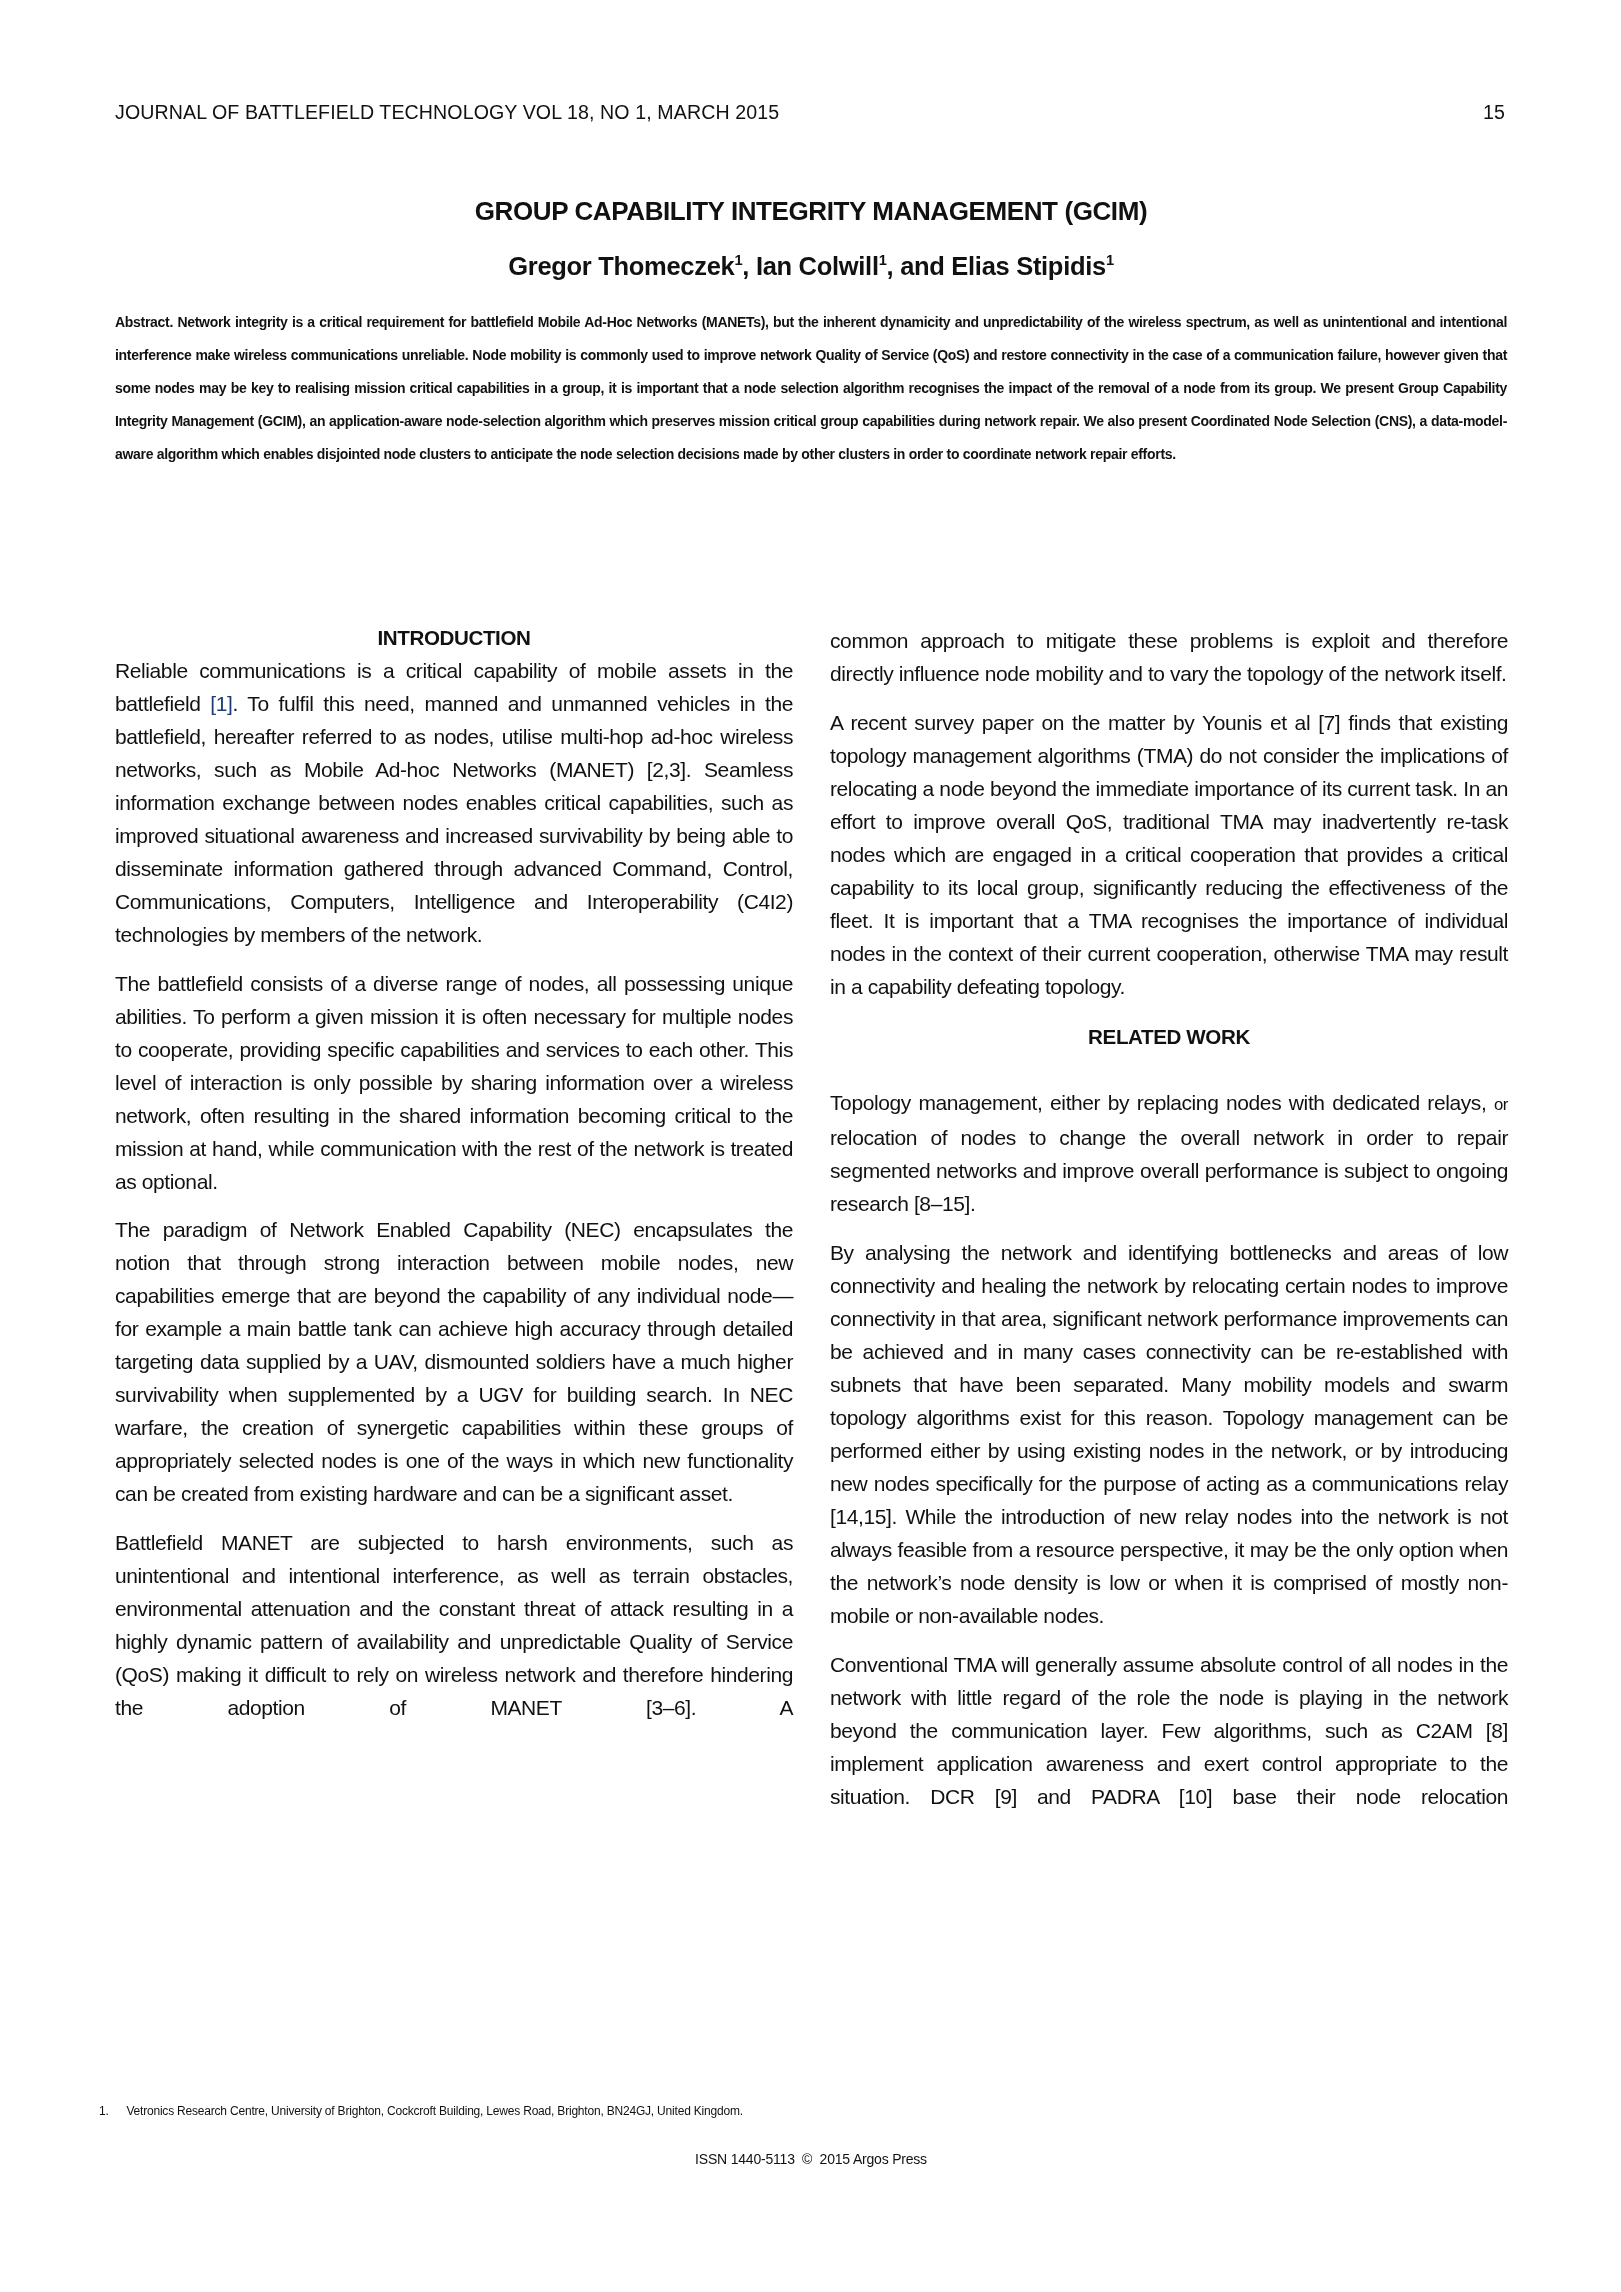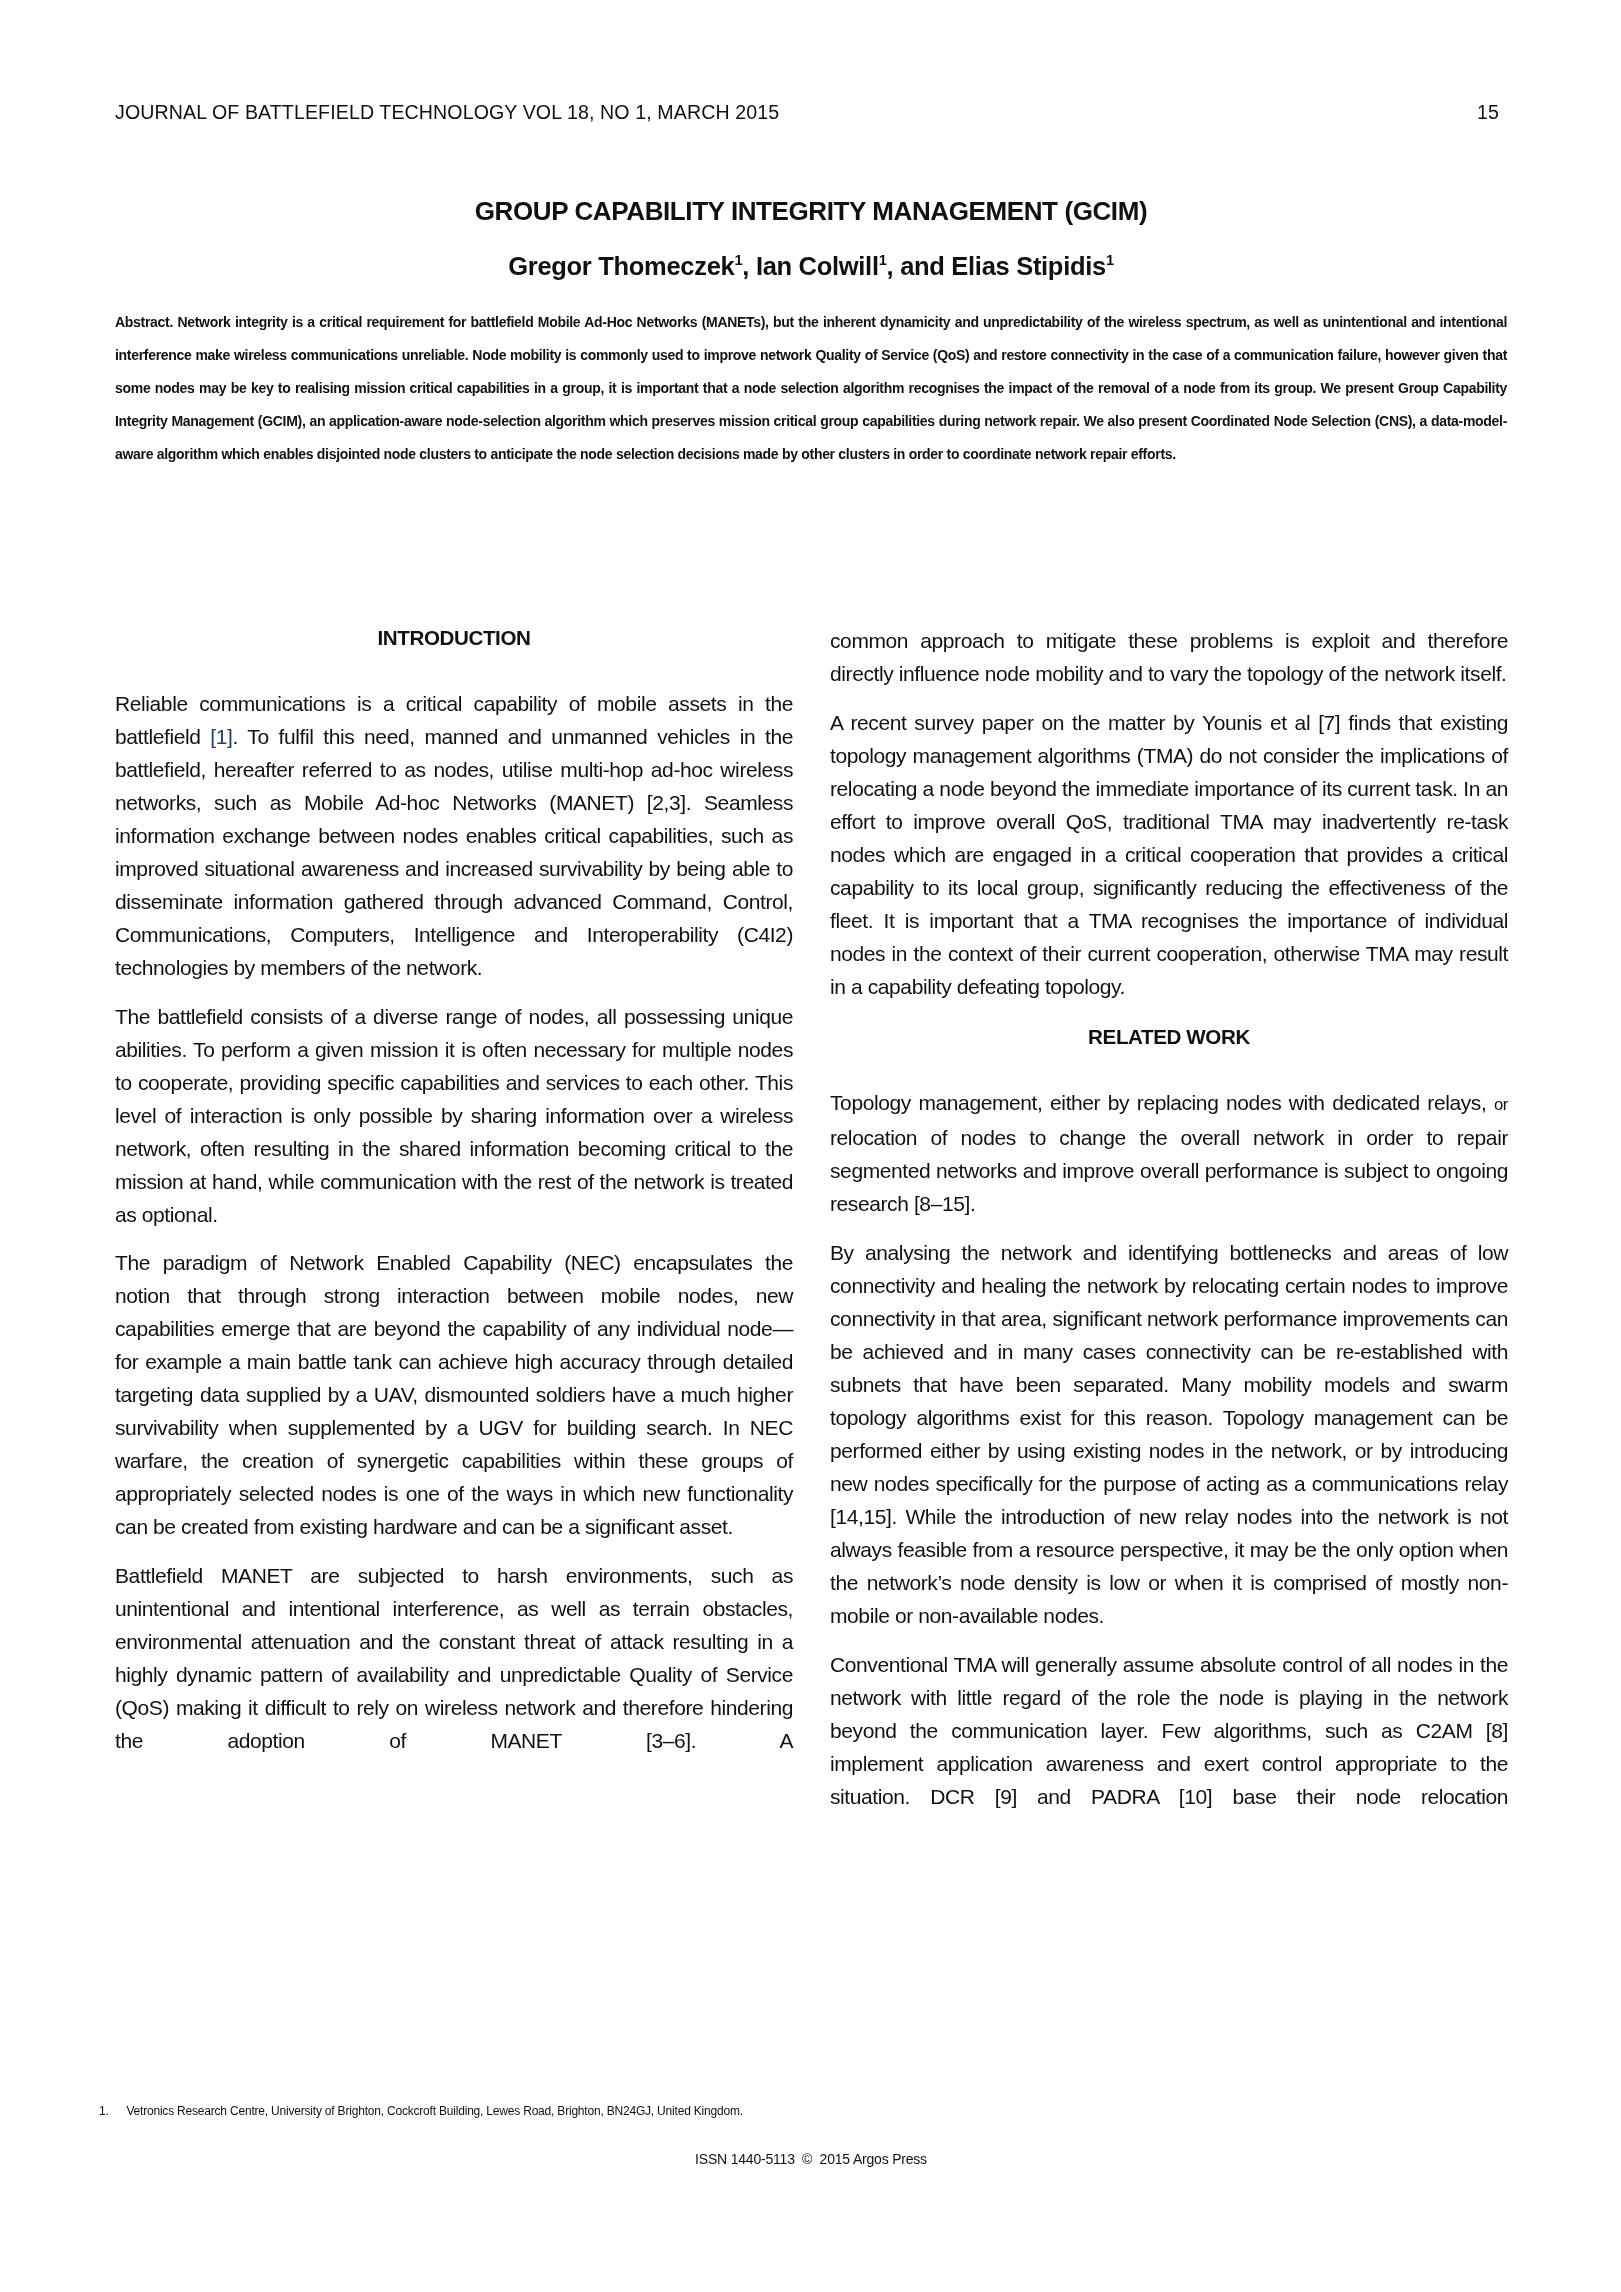--- a/index.html
+++ b/index.html
@@ -7,21 +7,21 @@
     width: 1621px; height: 2293px; position: relative; overflow: hidden;
     font-family: "Liberation Sans", "DejaVu Sans", sans-serif;
     color: #111111;
   }
   .abs { position: absolute; }
   .running-head {
     left: 115px; top: 101px; width: 1392px; height: 29px;
     font-size: 19.6px; letter-spacing: 0.1px;
   }
   .running-head .journal { position: absolute; left: 0; top: 0; }
-  .running-head .pageno { position: absolute; right: 8px; top: 0; }
+  .running-head .pageno { position: absolute; right: 2px; top: 0; }
   .title {
     left: 115px; width: 1392px; top: 196px; text-align: center;
     font-size: 26px; font-weight: bold; letter-spacing: -0.4px;
   }
   .authors {
     left: 115px; width: 1392px; top: 252px; text-align: center;
     font-size: 25.5px; font-weight: bold; letter-spacing: -0.3px;
   }
   .authors sup { font-size: 14.7px; vertical-align: 9.8px; line-height: 0; }
   .abstract {
@@ -33,21 +33,21 @@
     top: 617px; width: 678px;
     font-size: 21px; line-height: 33px; text-align: justify;
     letter-spacing: -0.4px;
   }
   .col-left { left: 115px; }
   .col-right { left: 830px; top: 624px; }
   .section-heading {
     text-align: center; font-weight: bold; font-size: 20.6px;
     letter-spacing: -0.4px; margin: 0;
   }
-  .col-left .section-heading { margin-top: 3.9px; margin-bottom: 33px; height: 33px; line-height: 33px; }
+  .col-left .section-heading { margin-top: 3.9px; height: 33px; line-height: 33px; }
   .col-right .section-heading { margin-top: 17.6px; margin-bottom: 33px; height: 33px; line-height: 33px; }
   p.para { margin: 0 0 15.7px 0; }
   .ref-link { color: #1f3c7a; }
   .small-or { font-size: 16.7px; }
   .footnote {
     left: 99px; top: 2104px; font-size: 12px; letter-spacing: -0.2px;
   }
   .footnote .num { display: inline-block; width: 27.4px; }
   .issn {
     left: 115px; width: 1392px; top: 2151px; text-align: center;

